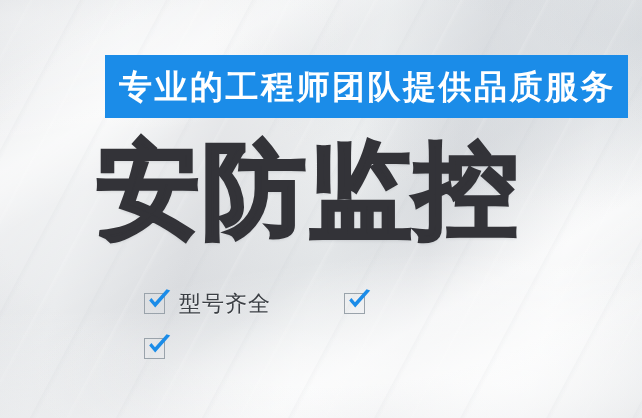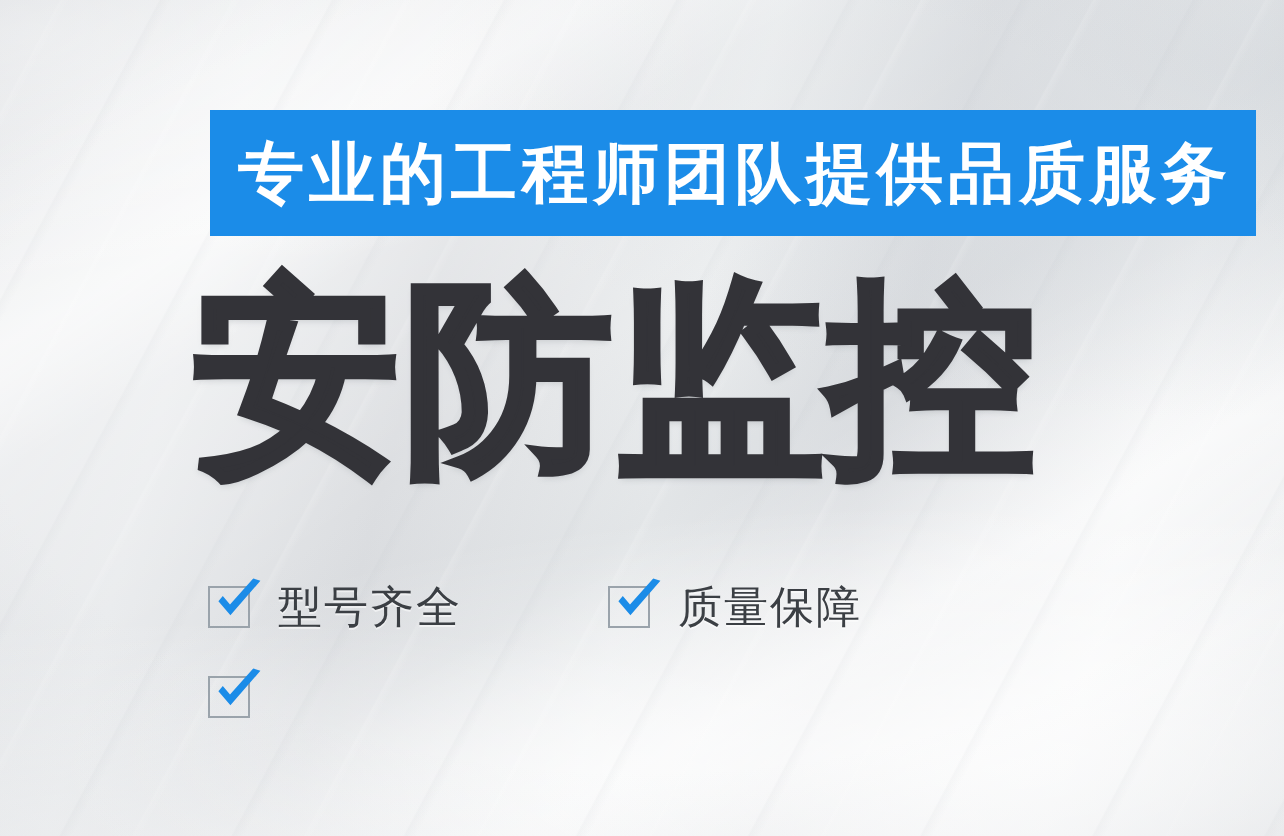--- a/index.html
+++ b/index.html
@@ -132,20 +132,21 @@
     display: grid;
     grid-template-columns: 200px 200px;
     grid-auto-rows: 45px;
     column-gap: 0px;
     row-gap: 0px;
   }
   .feature {
     display: flex;
     align-items: center;
     gap: 14px;
+    margin-left: 40px;
   }
   .check-box {
     position: relative;
     width: 21px;
     height: 21px;
     flex: 0 0 auto;
     border: 1.5px solid #9aa3ab;
     box-sizing: border-box;
     background: transparent;
   }
@@ -195,21 +196,20 @@
           </svg>
         </span>
         <span class="feature-label">型号齐全</span>
       </div>
       <div class="feature">
         <span class="check-box" style="border-color: rgb(154, 163, 171);">
           <svg class="check-mark" viewBox="0 0 26 26">
             <path d="M3.2 12.6 L9.2 19.6 L24.2 2.4 L20.6 1.2 L9.0 14.2 L5.4 10.0 Z" fill="#1b8ce8"></path>
           </svg>
         </span>
-        <span class="feature-label">质量保障</span>
       </div>
       <div class="feature">
         <span class="check-box" style="border-color: rgb(154, 163, 171);">
           <svg class="check-mark" viewBox="0 0 26 26">
             <path d="M3.2 12.6 L9.2 19.6 L24.2 2.4 L20.6 1.2 L9.0 14.2 L5.4 10.0 Z" fill="#1b8ce8"></path>
           </svg>
         </span>
       </div>
     </div>
 

